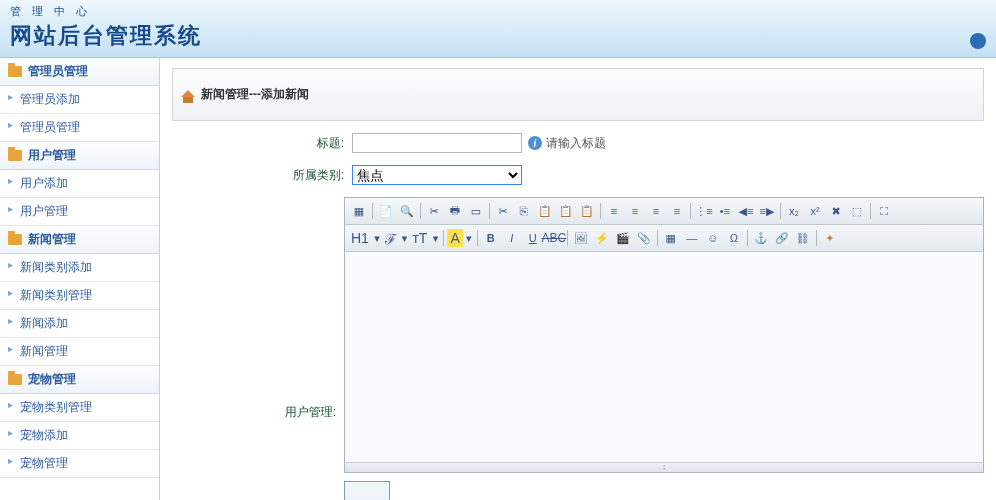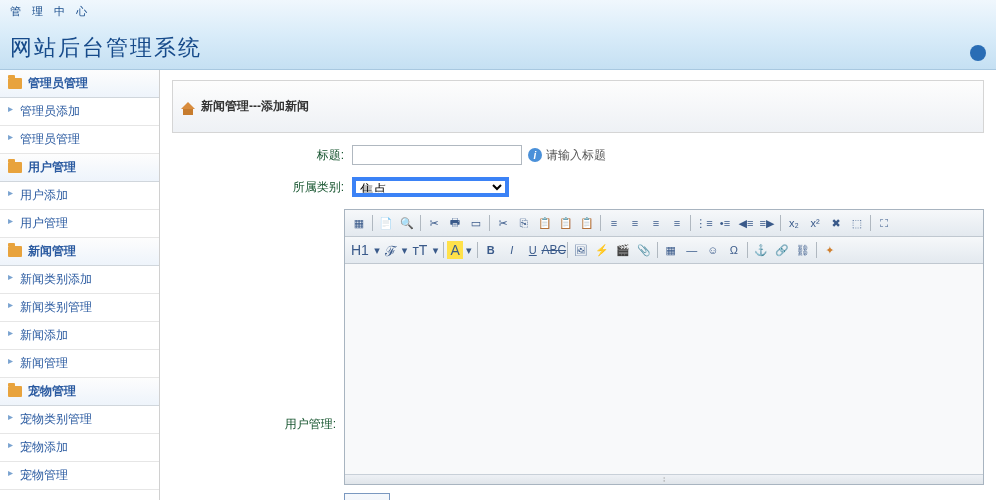--- a/index.html
+++ b/index.html
@@ -1,39 +1,39 @@
 <!DOCTYPE html>
 <html><head>
 <meta charset="utf-8">
 <style>
 *{box-sizing:border-box;margin:0;padding:0}
 body{font-family:Arial,"Microsoft YaHei",sans-serif;font-size:12px;color:#333;background:#fff;width:996px;height:500px;overflow:hidden}
 .header{background:linear-gradient(#f0f7fd,#d9ecf9,#c5e0f3);border-bottom:1px solid #a8c8e0;padding:4px 10px 6px}
 .top-link{color:#164a8a;font-size:11px;letter-spacing:4px}
-.title{color:#164a8a;font-size:22px;font-weight:normal;margin-top:14px;letter-spacing:2px}
+.title{color:#164a8a;font-size:22px;font-weight:bold;margin-top:2px;letter-spacing:2px}
 .user-icon{float:right;width:16px;height:16px;background:#2a6db5;border-radius:50%;margin-top:-18px}
 .main{display:flex;height:calc(100% - 56px)}
 .sidebar{width:160px;border-right:1px solid #d0d0d0;overflow:hidden}
 .sb-group{background:linear-gradient(#fdfdfd,#eef4fb);border-bottom:1px solid #d0d6dc;padding:5px 8px;font-weight:bold;color:#2a5aa0;display:flex;align-items:center;cursor:pointer}
 .folder-icon{width:14px;height:11px;background:#e8a33d;border-radius:1px;margin-right:6px;position:relative}
 .folder-icon:before{content:"";position:absolute;top:-3px;left:0;width:7px;height:3px;background:#e8a33d;border-radius:1px 1px 0 0}
 .sb-item{padding:5px 8px 5px 20px;border-bottom:1px solid #e6e6e6;color:#2a5aa0;cursor:pointer;position:relative}
 .sb-item:before{content:"▸";position:absolute;left:8px;color:#7aa3d0;font-size:10px}
 .content{flex:1;padding:10px 12px;overflow:auto}
 .breadcrumb{background:linear-gradient(#fdfdfd,#eef1f5);border:1px solid #d5d5d5;padding:17px 8px;display:flex;align-items:flex-end;margin-bottom:12px}
 .home-icon{width:14px;height:12px;margin-right:6px;position:relative}
 .home-icon:before{content:"";position:absolute;top:5px;left:2px;width:10px;height:7px;background:#c77c2e}
 .home-icon:after{content:"";position:absolute;top:-1px;left:0;border-left:7px solid transparent;border-right:7px solid transparent;border-bottom:7px solid #d88c3e}
 .bc-text{font-weight:bold;color:#333}
 .form-row{display:flex;align-items:center;margin-bottom:12px}
 .form-label{width:180px;text-align:right;padding-right:8px;color:#14532d}
 .text-input{border:1px solid #b0b8c0;height:20px;width:170px;padding:0 4px}
 .info-icon{width:14px;height:14px;border-radius:50%;background:#4a90d9;color:#fff;display:inline-flex;align-items:center;justify-content:center;font-size:10px;font-weight:bold;font-style:italic;margin:0 4px 0 6px}
 .hint{color:#555}
-.select{border:4px solid #3b82f6;height:20px;width:157px;background:#fff}
+.select{border:1px solid #3b82f6;height:20px;width:170px;background:#fff}
 .editor{border:1px solid #a8b4c0;width:640px}
 .toolbar{background:linear-gradient(#f6f8fa,#e3e9ef);border-bottom:1px solid #c0c8d0;padding:3px 4px;display:flex;flex-wrap:wrap;gap:1px;align-items:center}
 .tb-btn{width:20px;height:20px;display:inline-flex;align-items:center;justify-content:center;font-size:11px;cursor:pointer;color:#3a5a8a;border:1px solid transparent}
 .tb-sep{width:1px;height:16px;background:#b0b8c0;margin:0 2px}
 .tb-text{font-size:14px;padding:0 2px;cursor:pointer;color:#3a5a8a}
 .editor-area{min-height:210px;background:#f8f9fa}
 .resize-bar{height:10px;background:linear-gradient(#eef1f5,#e0e5ea);border-top:1px solid #c8d0d8;text-align:center;color:#999;font-size:8px;cursor:ns-resize}
 .submit-btn{margin-top:8px;padding:19px 10px;border:1px solid #7a98c0;background:linear-gradient(#f5f8fc,#dfe8f2);color:#2a5aa0;cursor:pointer;font-size:12px}
 </style>
 </head>

